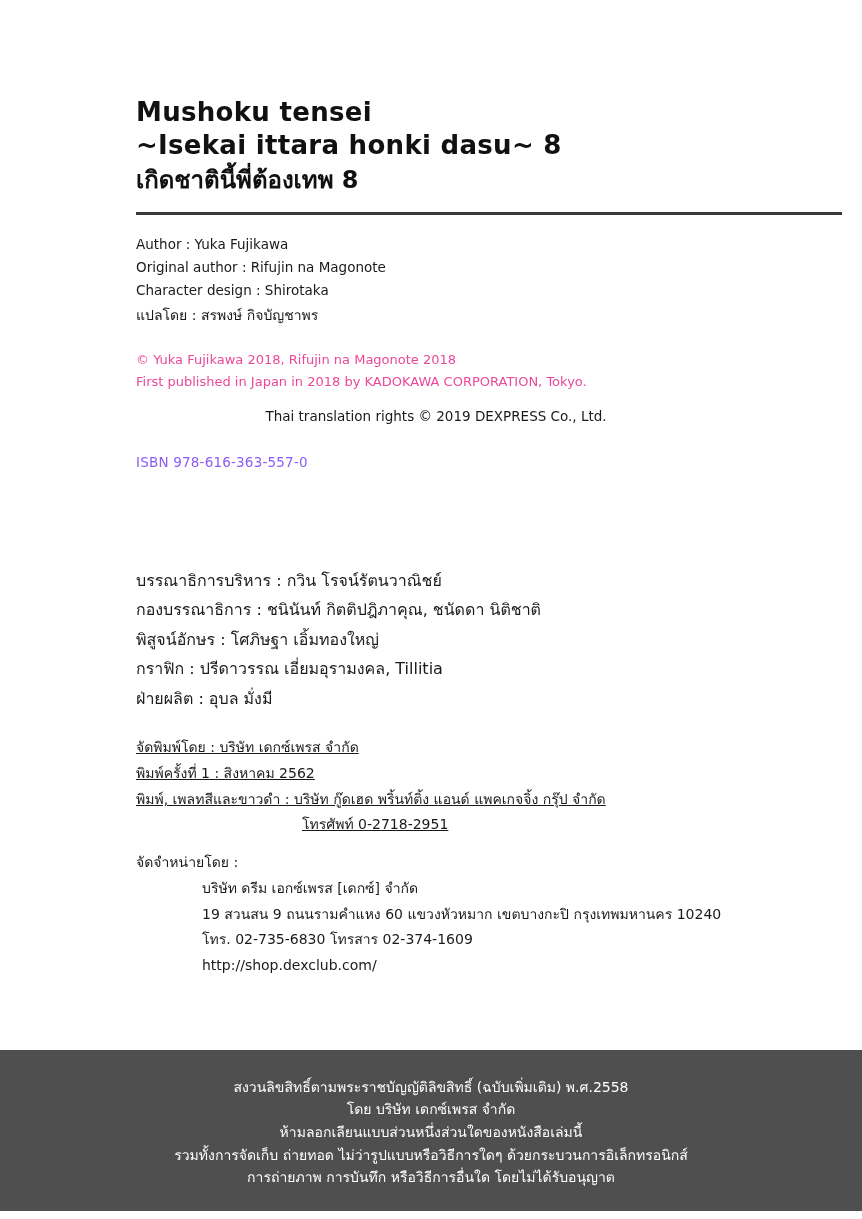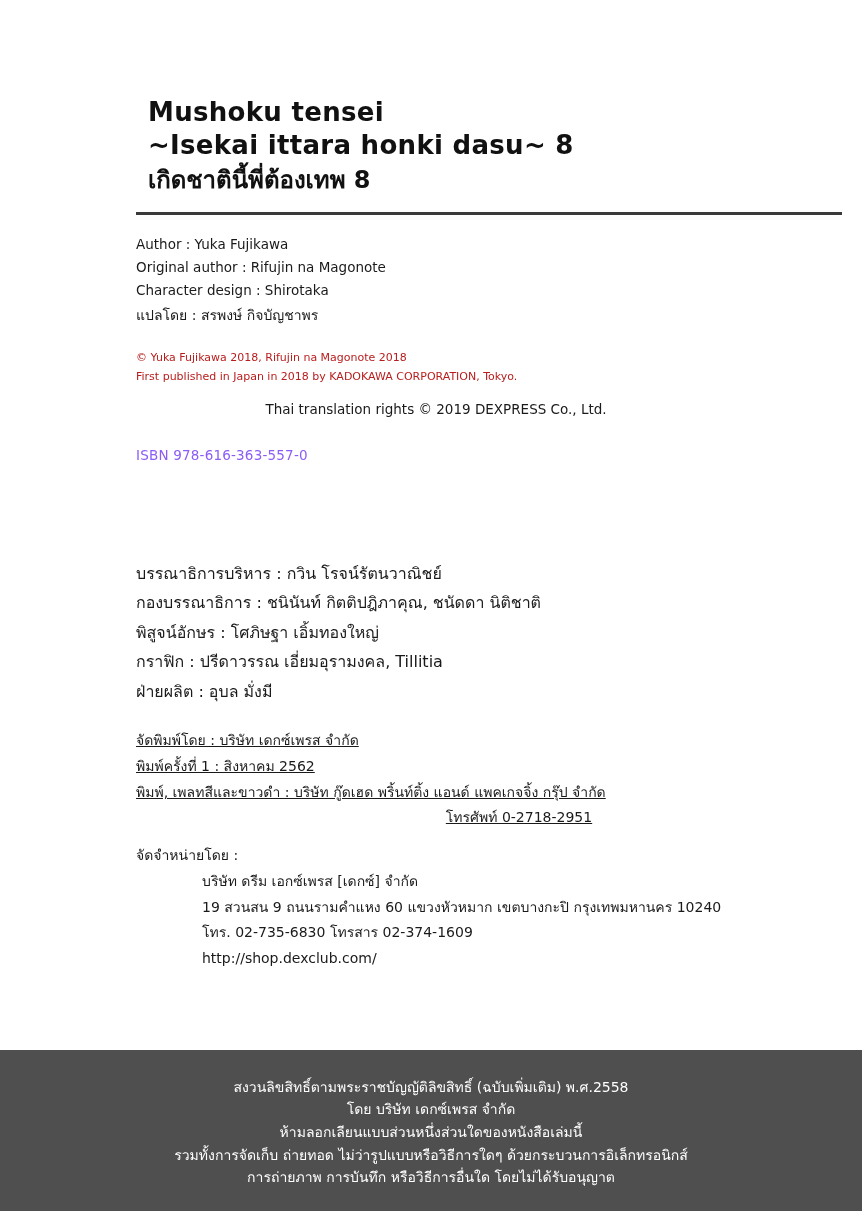--- a/index.html
+++ b/index.html
@@ -21,21 +21,21 @@
     box-sizing: border-box;
     background: #ffffff;
   }
   .content {
     position: absolute;
     left: 136px;
     top: 96px;
     width: 600px;
   }
   .title-block {
-    margin: 0 0 14px 12px;
+    margin: 0 0 14px 0;
   }
   .title-line {
     font-size: 26px;
     font-weight: bold;
     letter-spacing: 0.3px;
     line-height: 1.28;
     color: #111111;
     white-space: nowrap;
   }
   .title-thai {
@@ -53,23 +53,23 @@
   }
   .credits {
     font-size: 13.5px;
     line-height: 1.72;
     color: #1a1a1a;
   }
   .credits .thai-line {
     font-size: 14px;
   }
   .copyright {
-    font-size: 11px;
-    line-height: 1.72;
-    color: #b91c1c;
+    font-size: 13px;
+    line-height: 1.72;
+    color: #ec4899;
   }
   .single {
     font-size: 13.5px;
     line-height: 1.72;
     color: #1a1a1a;
     text-align: center;
   }
   .isbn {
     font-size: 13.5px;
     line-height: 1.72;
@@ -82,21 +82,20 @@
     color: #1a1a1a;
   }
   .publish {
     font-size: 14px;
     line-height: 1.84;
     color: #1a1a1a;
     text-decoration: underline;
   }
   .phone-line {
     padding-left: 166px;
-    text-align: center;
   }
   .distrib-label {
     font-size: 14px;
     line-height: 1.84;
   }
   .distrib-body {
     font-size: 14px;
     line-height: 1.84;
     padding-left: 66px;
   }

